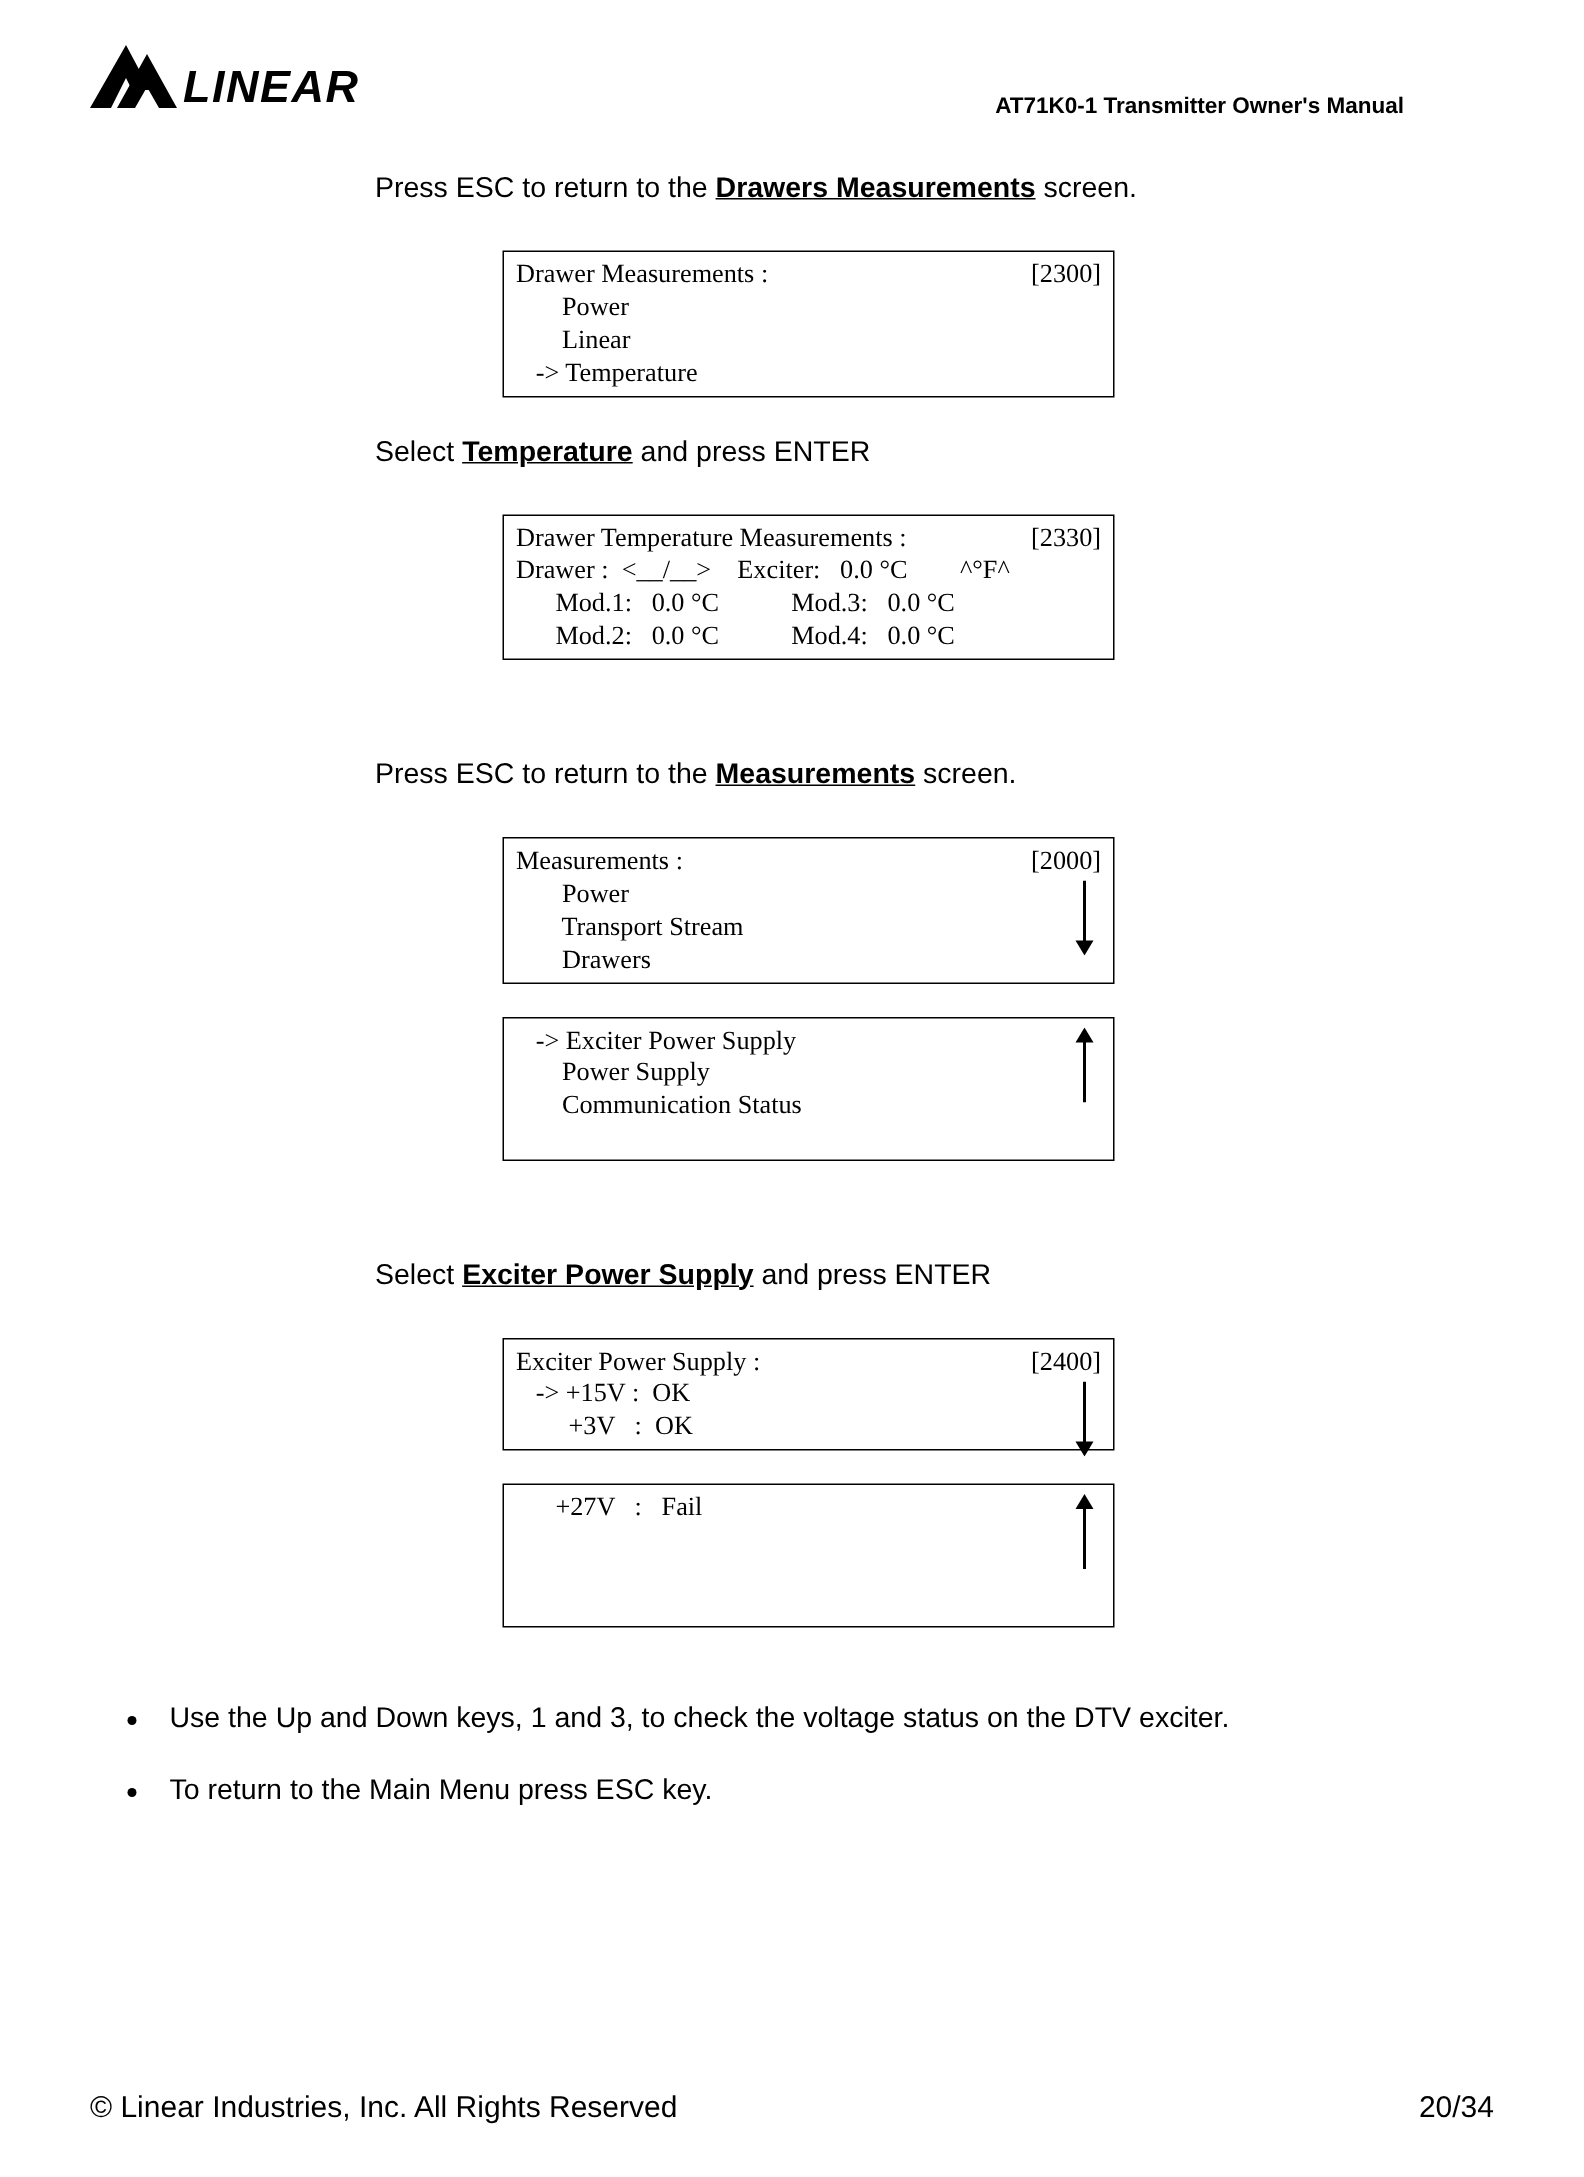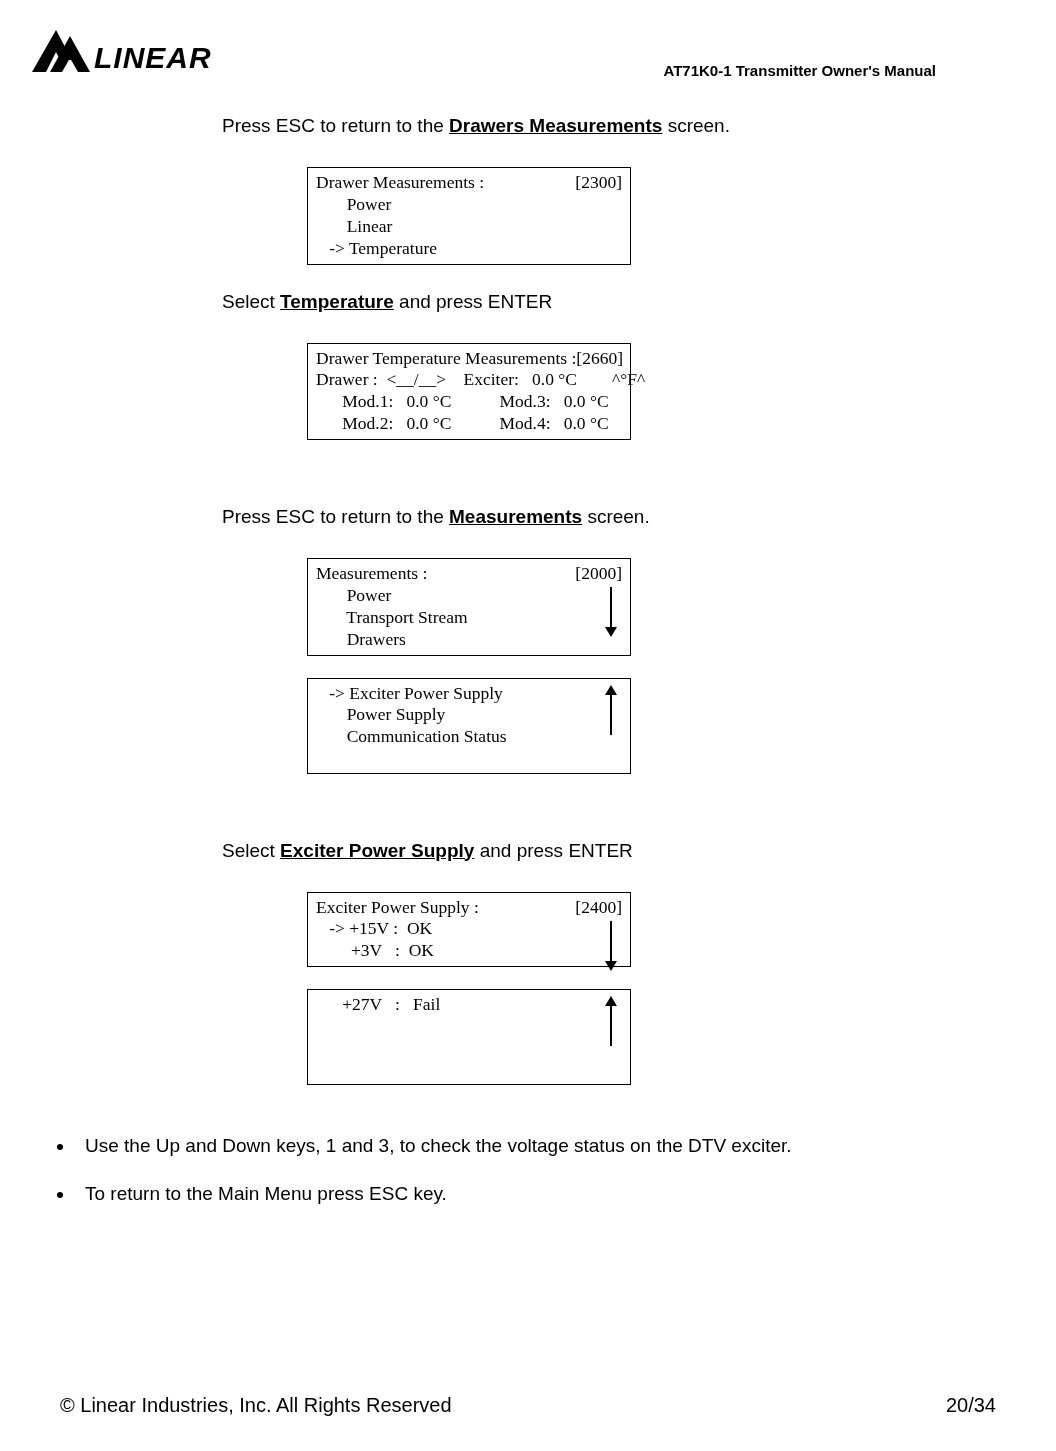--- a/index.html
+++ b/index.html
@@ -7,21 +7,21 @@
     padding: 0;
     font-family: Arial, Helvetica, sans-serif;
     background: #fff;
     color: #000;
   }
   .page {
     width: 1056px;
     height: 1451px;
     position: relative;
     box-sizing: border-box;
-    padding: 30px 60px 40px 32px;
+    padding: 30px 60px 40px 60px;
     border-radius: 15px;
   }
   .header {
     display: flex;
     align-items: flex-start;
     justify-content: space-between;
     margin-bottom: 30px;
   }
   .logo-wrap {
     display: flex;
@@ -41,21 +41,21 @@
     margin-left: 190px;
     font-size: 19px;
   }
   .instr {
     margin: 20px 0 30px 0;
   }
   .instr .bold { font-weight: bold; }
   .underline { text-decoration: underline; }
   .lcd {
     border: 1.5px solid #000;
-    width: 324px;
+    width: 408px;
     margin: 0 0 0 85px;
     padding: 4px 8px 4px 8px;
     font-family: "Times New Roman", Times, serif;
     font-size: 17.5px;
     line-height: 1.25;
     position: relative;
     box-sizing: border-box;
   }
   .lcd .row {
     display: flex;
@@ -140,21 +140,21 @@
       <div class="single">       Power</div>
       <div class="single">       Linear</div>
       <div class="single">   -&gt; Temperature</div>
     </div>
 
     <div class="instr" style="margin-top:26px;">
       <span>Select </span><span class="bold underline">Temperature</span><span> and press ENTER</span>
     </div>
 
     <div class="lcd">
-      <div class="row"><span class="left">Drawer Temperature Measurements :</span><span class="right">[2660]</span></div>
+      <div class="row"><span class="left">Drawer Temperature Measurements :</span><span class="right">[2330]</span></div>
       <div class="single">Drawer :  &lt;__/__&gt;    Exciter:   0.0 °C        ^°F^</div>
       <div class="single">      Mod.1:   0.0 °C           Mod.3:   0.0 °C</div>
       <div class="single">      Mod.2:   0.0 °C           Mod.4:   0.0 °C</div>
     </div>
 
     <div class="gap-med"></div>
 
     <div class="instr">
       <span>Press ESC to return to the </span><span class="bold underline">Measurements</span><span> screen.</span>
     </div>

